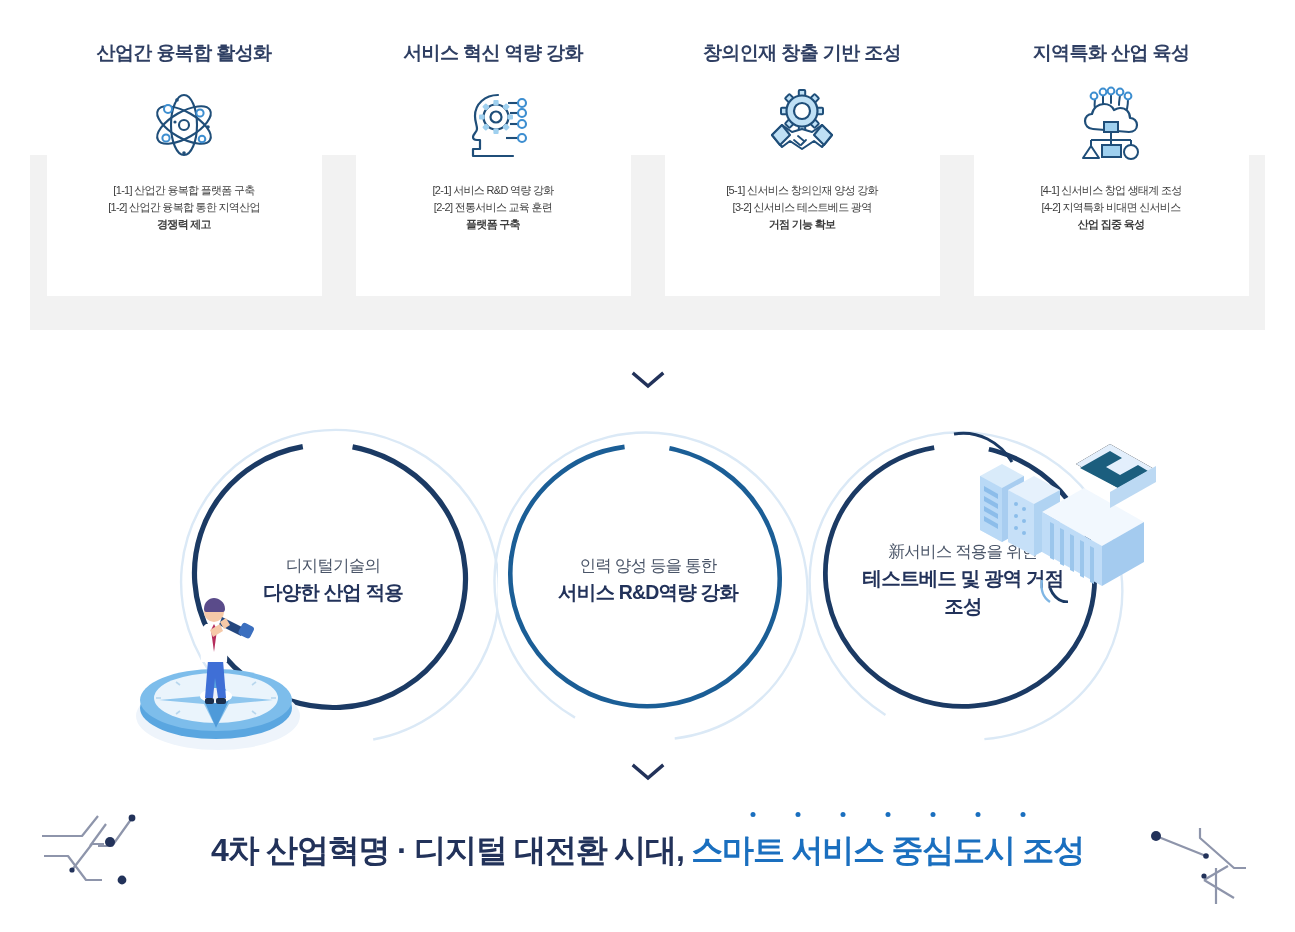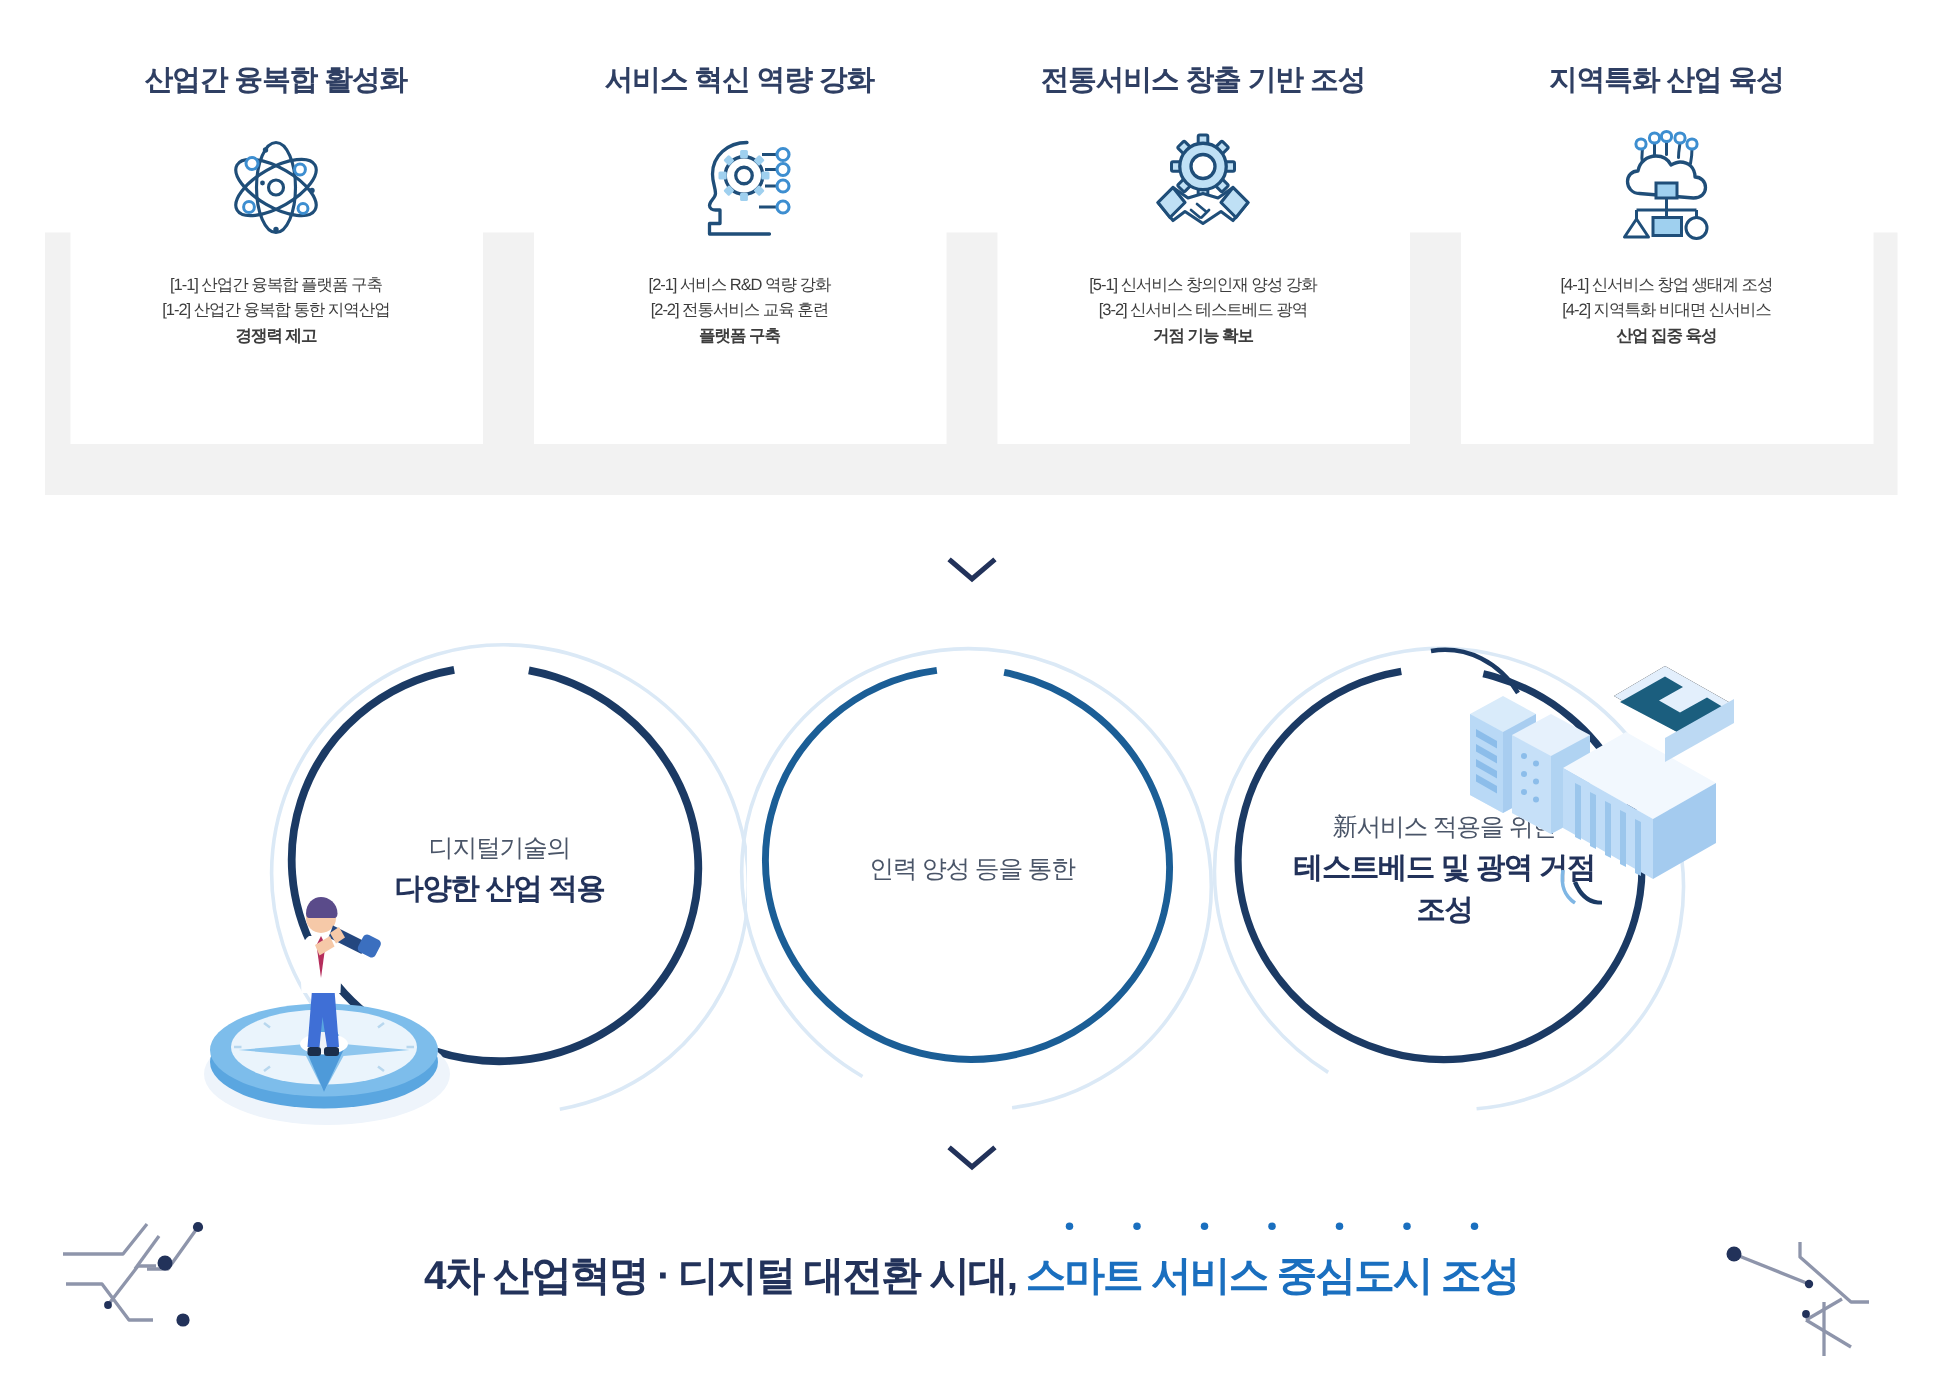--- a/index.html
+++ b/index.html
@@ -135,21 +135,21 @@
   #bottom-banner {
     position: absolute;
     left: 0; top: 800px;
     width: 1295px;
     height: 100px;
     display: flex;
     align-items: center;
     justify-content: center;
   }
   #banner-text {
-    font-size: 27px;
+    font-size: 32px;
     font-weight: bold;
     letter-spacing: -1.2px;
     white-space: nowrap;
     line-height: 1;
     position: relative;
   }
   .banner-dark { color: #22325a; }
   .banner-accent {
     color: #1a6fbf;
     position: relative;
@@ -243,21 +243,21 @@
         </svg>
       </div>
       <div class="card-lines">
         <span class="ln">[2-1] 서비스 R&amp;D 역량 강화</span>
         <span class="ln">[2-2] 전통서비스 교육 훈련</span>
         <span class="ln indent">플랫폼 구축</span>
       </div>
     </div>
 
     <div class="strategy-card">
-      <div class="card-title">전통서비스 창출 기반 조성</div>
+      <div class="card-title">창의인재 창출 기반 조성</div>
       <div class="card-icon">
         <svg width="84" height="84" viewBox="0 0 84 84" fill="none">
           <g transform="translate(42,28)">
             <g fill="#bfe0f5" stroke="#1f4e79" stroke-width="2">
               <rect x="-3.2" y="-21" width="6.4" height="6" rx="1"></rect>
               <rect x="-3.2" y="15" width="6.4" height="6" rx="1"></rect>
               <rect x="-21" y="-3.2" width="6" height="6.4" rx="1"></rect>
               <rect x="15" y="-3.2" width="6" height="6.4" rx="1"></rect>
               <rect x="-3.2" y="-21" width="6.4" height="6" rx="1" transform="rotate(45)"></rect>
               <rect x="-3.2" y="15" width="6.4" height="6" rx="1" transform="rotate(45)"></rect>
@@ -381,20 +381,21 @@
     </div>
   </div>
 
   <div class="circle-unit" id="circle-unit-2">
     <svg width="330" height="344" viewBox="0 0 330 344" style="position:absolute;left:0;top:0;">
       <ellipse cx="168" cy="178" rx="152" ry="158" fill="none" stroke="#dbe9f6" stroke-width="2.4" stroke-dasharray="870 160" transform="rotate(120 168 178)"></ellipse>
       <ellipse cx="162" cy="168" rx="130" ry="135" fill="none" stroke="#1b5e96" stroke-width="4.6" stroke-dasharray="780 45" transform="rotate(-76 162 168)"></ellipse>
     </svg>
     <div class="circle-text">
       <span class="sub">인력 양성 등을 통한</span>
+      <span class="strong">서비스 R&amp;D역량 강화</span>
     </div>
   </div>
 
   <div class="circle-unit" id="circle-unit-3">
     <svg width="330" height="344" viewBox="0 0 330 344" style="position:absolute;left:0;top:0;">
       <ellipse cx="168" cy="178" rx="152" ry="158" fill="none" stroke="#dbe9f6" stroke-width="2.4" stroke-dasharray="870 160" transform="rotate(122 168 178)"></ellipse>
       <ellipse cx="162" cy="168" rx="130" ry="135" fill="none" stroke="#1b3a64" stroke-width="4.8" stroke-dasharray="770 55" transform="rotate(-74 162 168)"></ellipse>
     </svg>
 
     <svg width="215" height="175" viewBox="0 0 215 175" style="position:absolute;left:148px;top:20px;z-index:6;">

